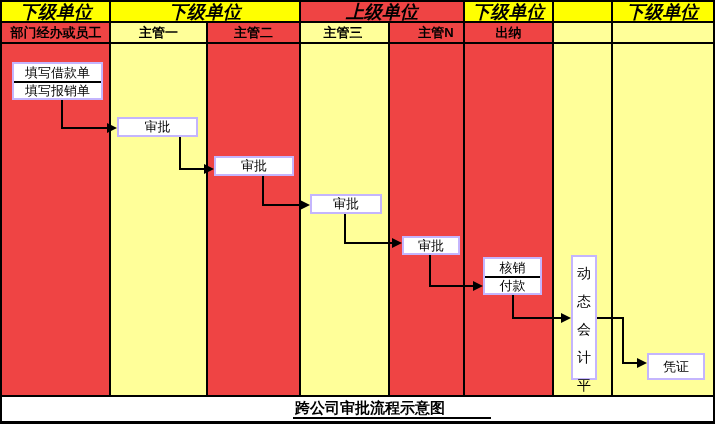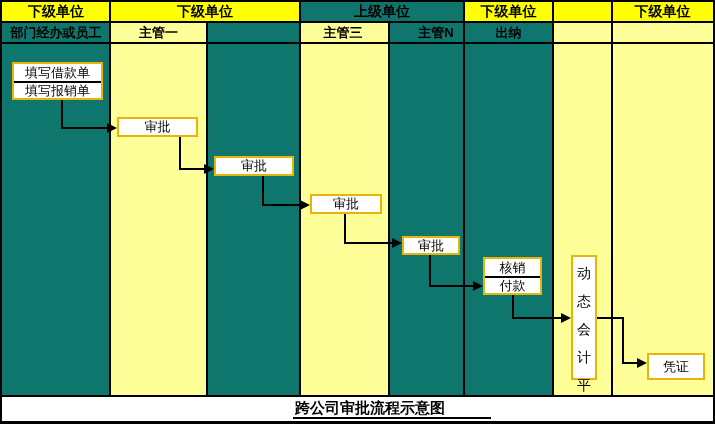--- a/index.html
+++ b/index.html
@@ -11,41 +11,41 @@
   .frame {
     position:relative;
     width:715px; height:424px;
     border:2px solid #000;
     border-bottom-width:3px;
     background:#ffffff;
     overflow:hidden;
   }
   
   .lane-bg { position:absolute; top:0; height:394px; }
-  .bg-green  { background:#0f766e; }
+  .bg-green  { background:#ef4444; }
   .bg-pyellow{ background:#FFFF99; }
   .bg-byellow{ background:#FFFF00; }
   
   .gcell, .lcell {
     position:absolute;
     display:flex; align-items:center; justify-content:center;
     font-weight:bold; color:#000;
   }
-  .gcell { top:0; height:19px; font-size:14px; }
+  .gcell { top:0; height:19px; font-size:18px;font-style:italic; }
   .lcell { top:21px; height:19px; font-size:13px; }
   
   .hline { position:absolute; left:0; width:711px; height:2px; background:#000; }
   .vline { position:absolute; width:2px; background:#000; }
   .v-full { top:0; height:394px; }
   .v-part { top:19px; height:375px; }
   
   .fbox {
     position:absolute;
     background:#fff;
-    border:2px solid #eab308;
+    border:2px solid #c4b5fd;
     display:flex; align-items:center; justify-content:center;
     font-size:13px; color:#000;
     z-index:3;
   }
   .fbox-stack { flex-direction:column; align-items:stretch; justify-content:flex-start; padding:0; }
   .fbox-stack .srow {
     height:17px; display:flex; align-items:center; justify-content:center;
   }
   .fbox-stack .srow + .srow { border-top:2px solid #000; height:17px; }
   .fbox-vert {
@@ -88,20 +88,21 @@
 
   <div class="gcell bg-byellow" style="left:0;width:108px">下级单位</div>
   <div class="gcell bg-byellow" style="left:108px;width:190px">下级单位</div>
   <div class="gcell bg-green" style="left:298px;width:164px">上级单位</div>
   <div class="gcell bg-byellow" style="left:462px;width:89px">下级单位</div>
   <div class="gcell bg-byellow" style="left:551px;width:59px"></div>
   <div class="gcell bg-byellow" style="left:610px;width:101px">下级单位</div>
 
   <div class="lcell" style="left:0;width:108px">部门经办或员工</div>
   <div class="lcell" style="left:108px;width:97px">主管一</div>
+  <div class="lcell" style="left:205px;width:93px">主管二</div>
   <div class="lcell" style="left:298px;width:86px">主管三</div>
   <div class="lcell" style="left:387px;width:94px">主管N</div>
   <div class="lcell" style="left:462px;width:89px">出纳</div>
   <div class="lcell" style="left:551px;width:59px"></div>
 
   <div class="hline" style="top:19px"></div>
   <div class="hline" style="top:40px"></div>
   <div class="hline" style="top:393px"></div>
   <div class="vline v-full" style="left:107px"></div>
   <div class="vline v-part" style="left:204px"></div>

